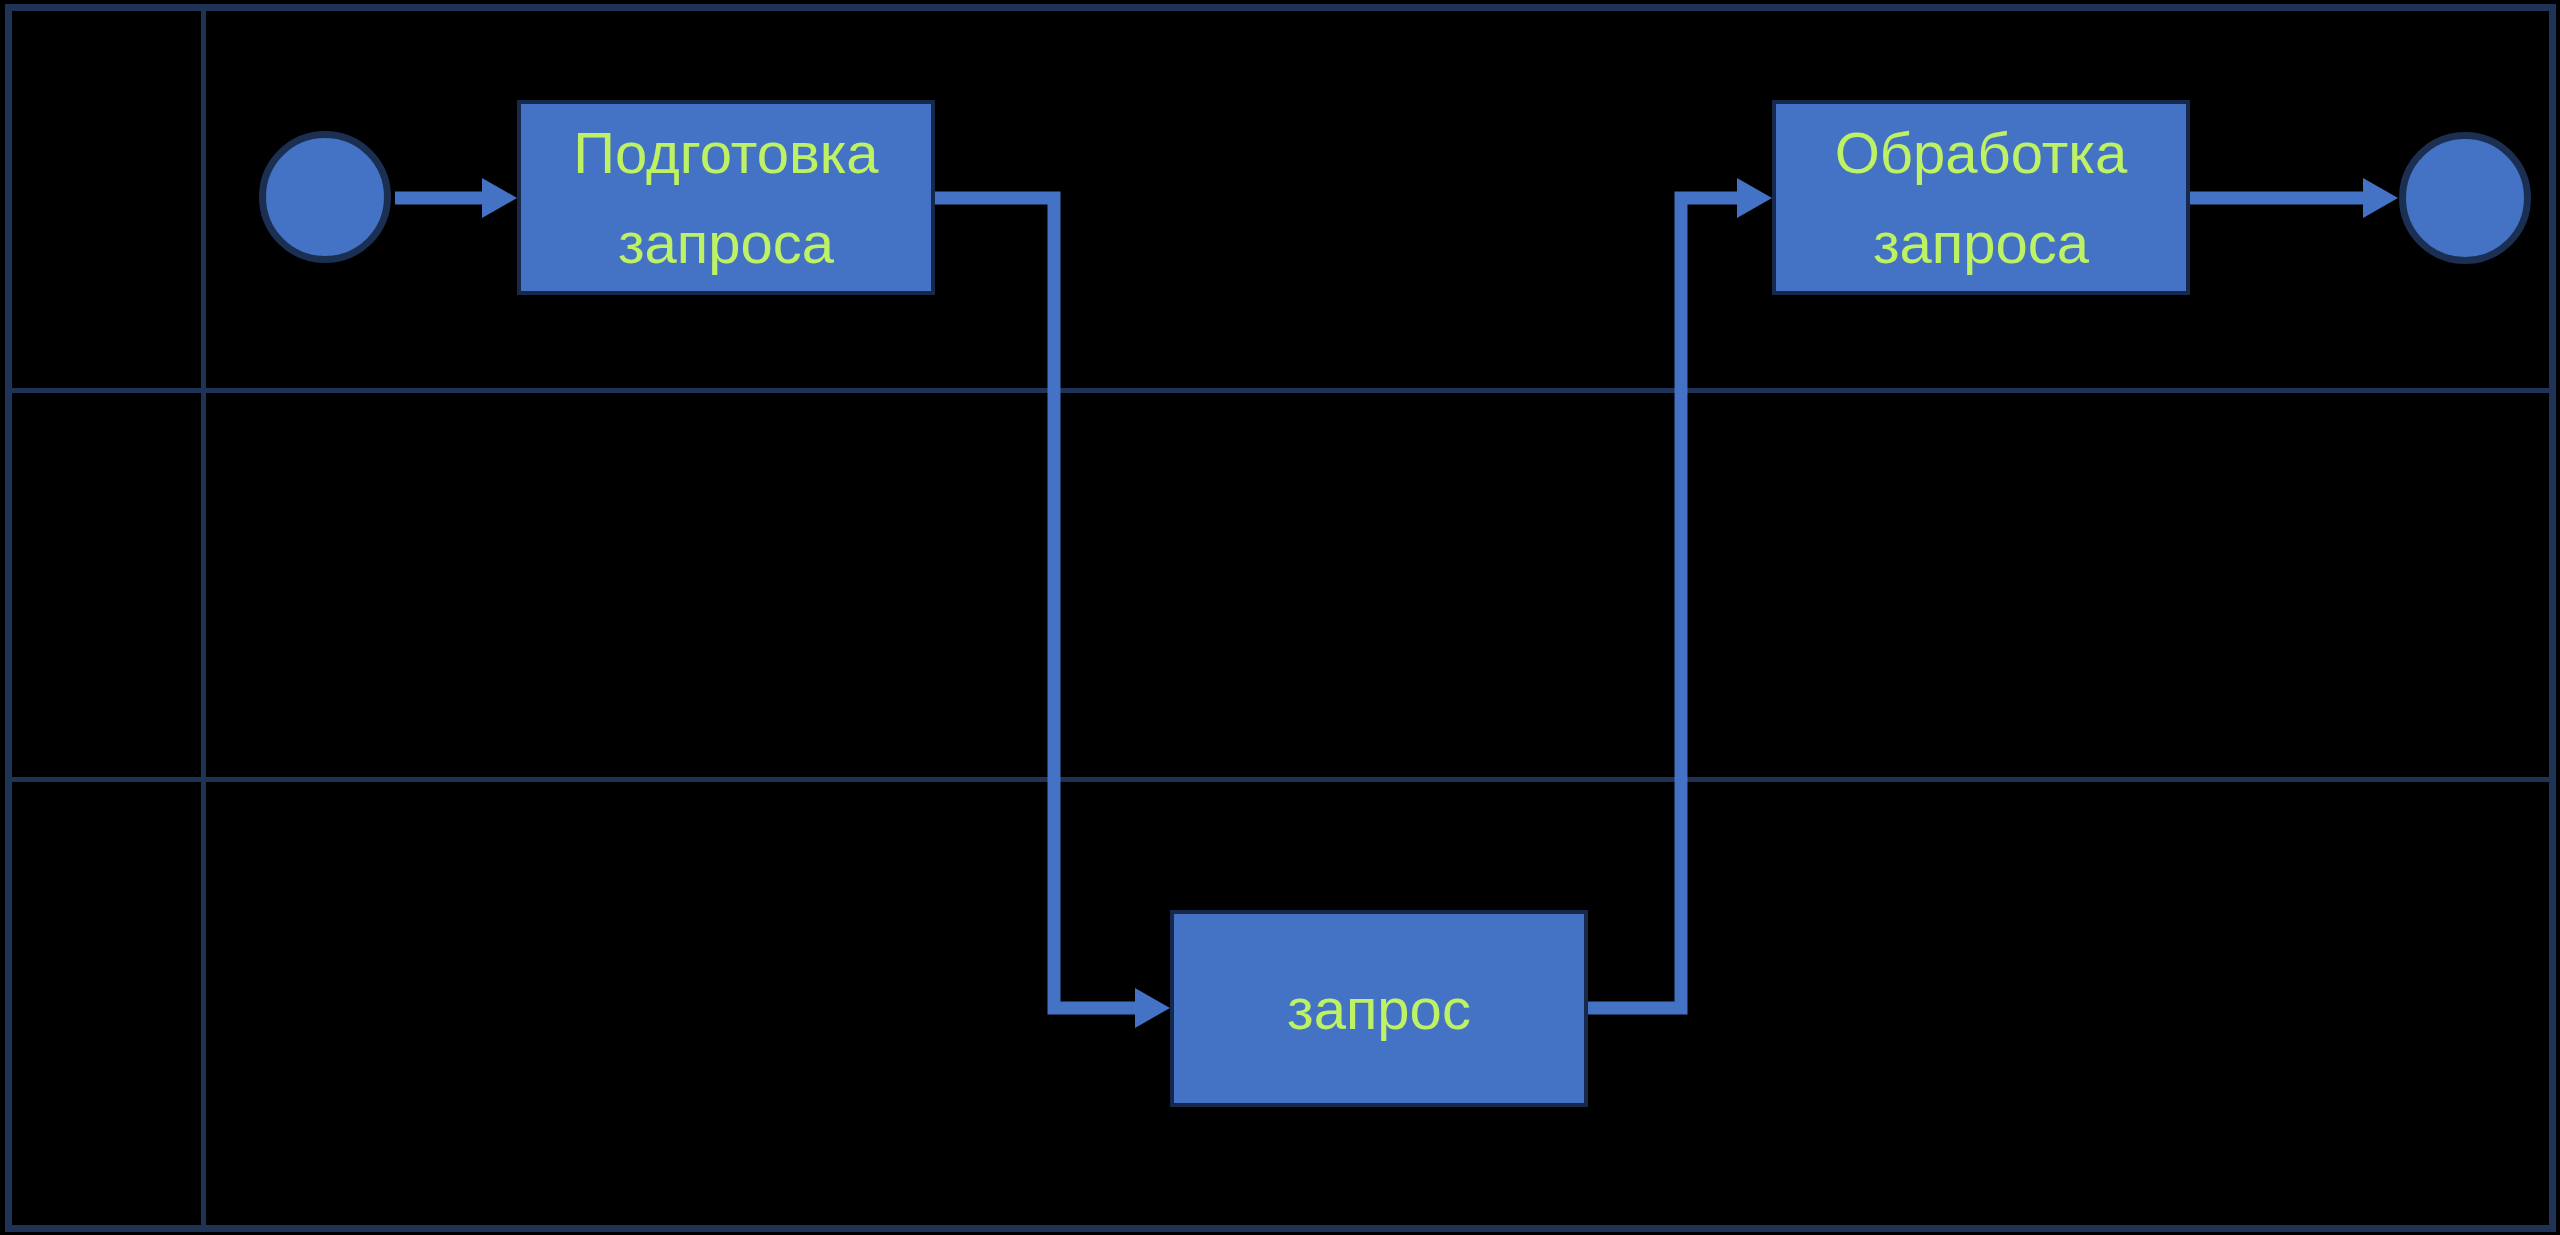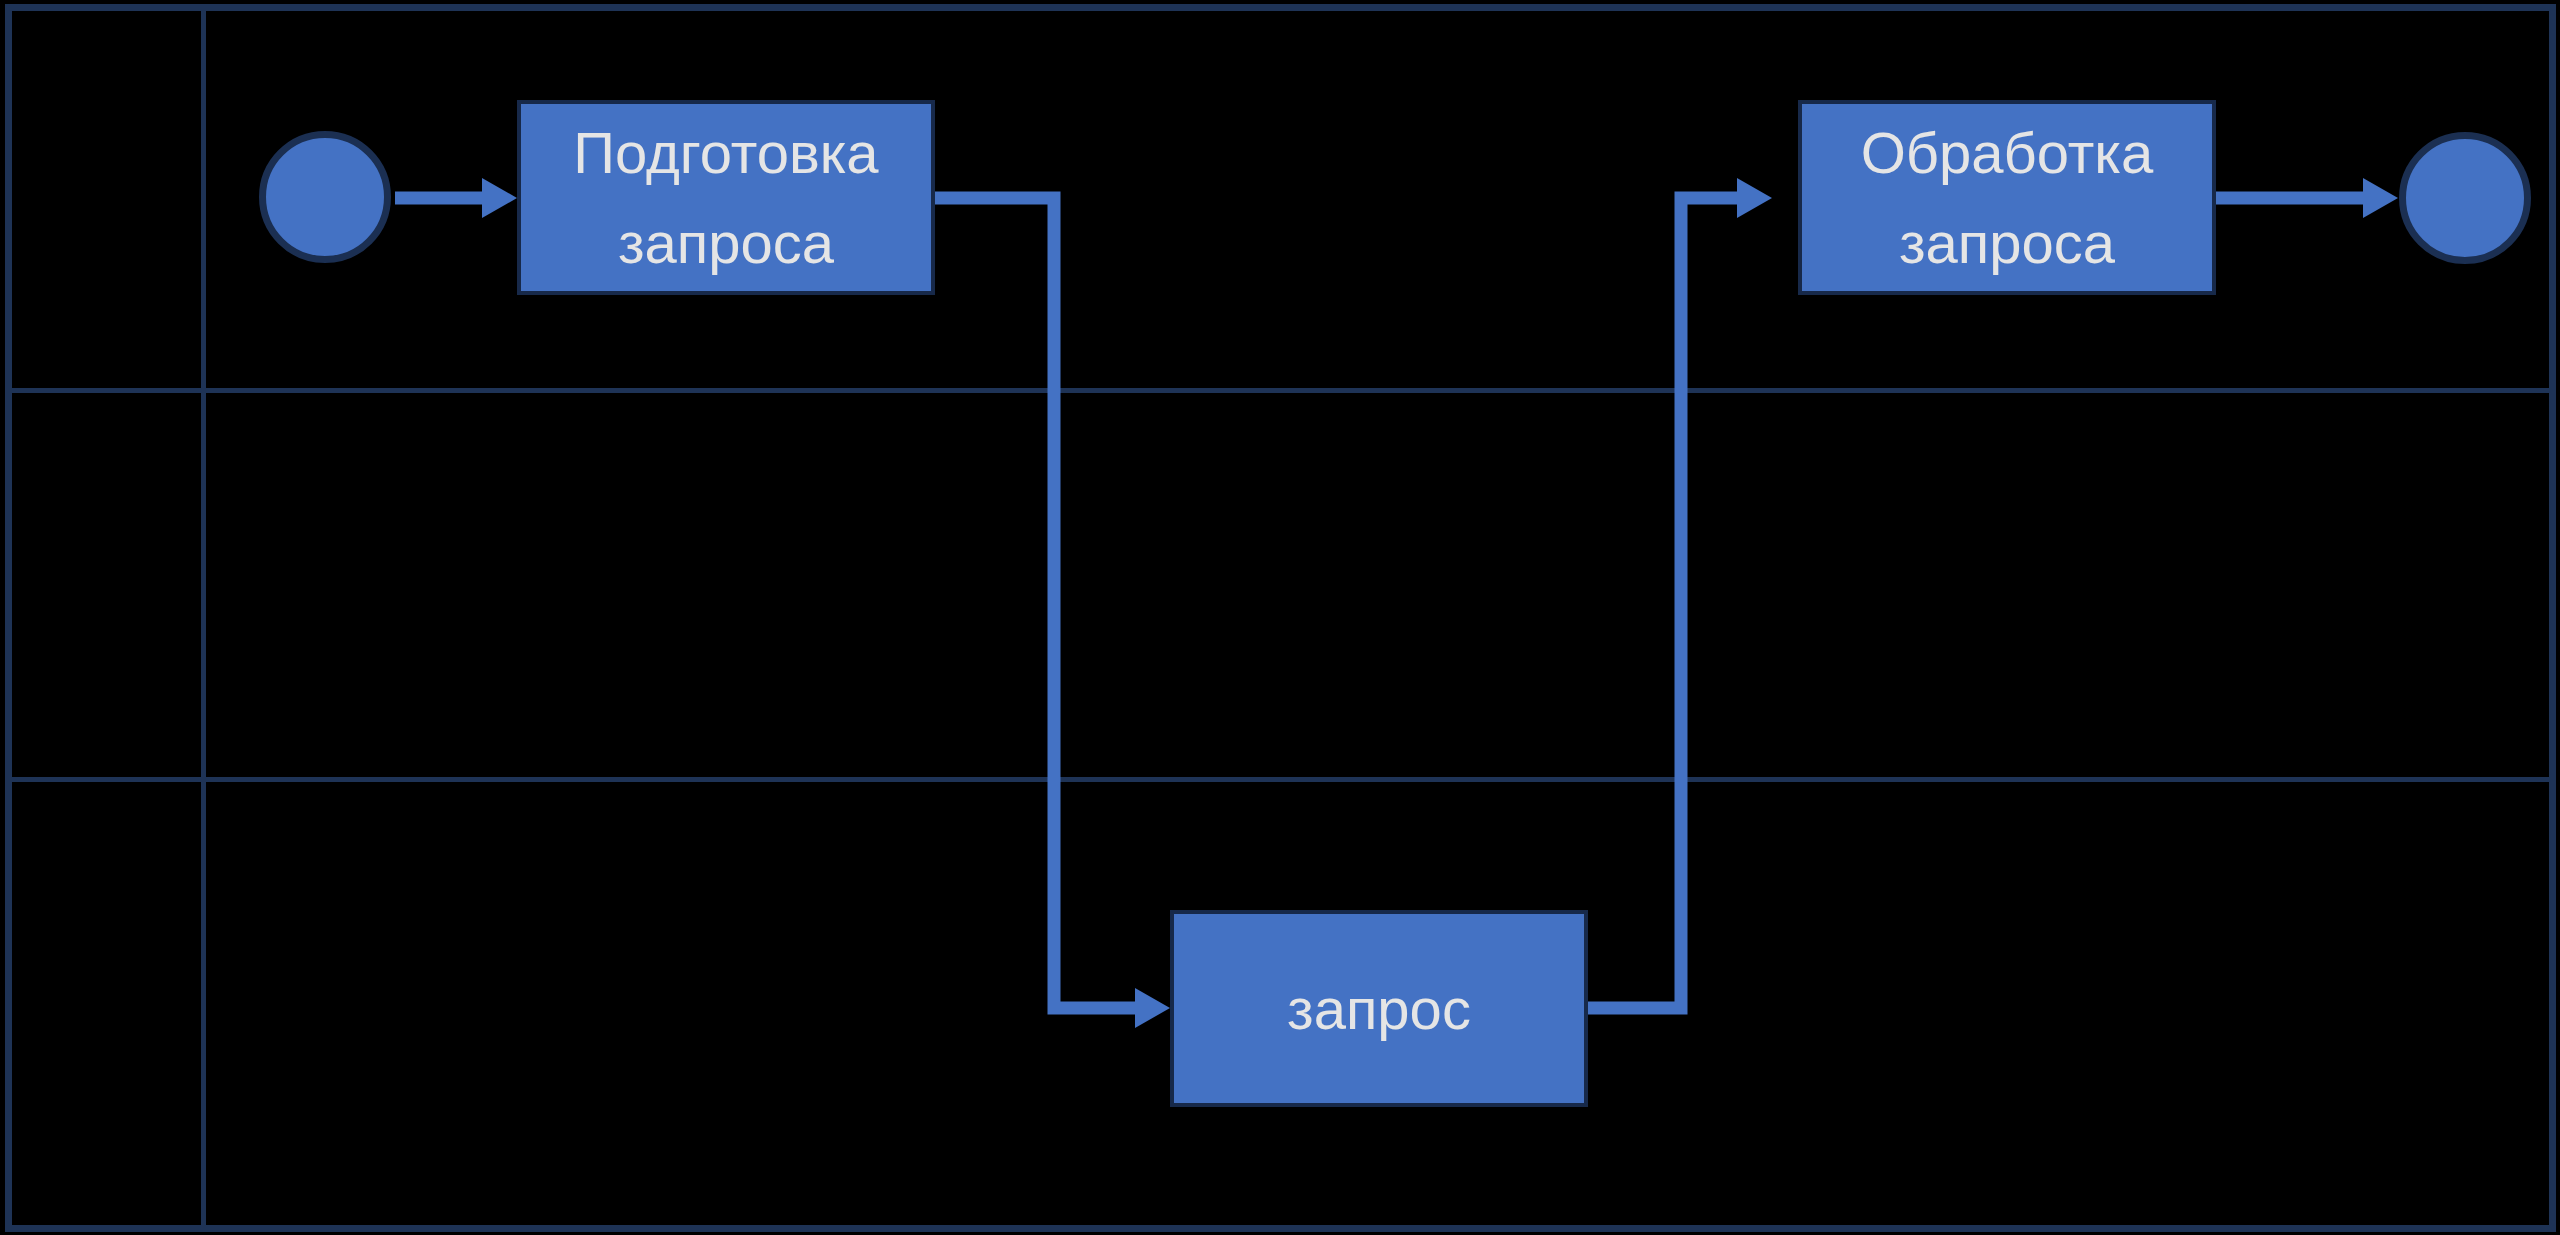--- a/index.html
+++ b/index.html
@@ -54,28 +54,28 @@
   .task {
     position: absolute;
     width: 418px; height: 195px;
     background: #4472c4;
     border: 4px solid #17294a;
     box-sizing: border-box;
     display: flex;
     flex-direction: column;
     align-items: center;
     justify-content: center;
-    color: #e5e5e5;
+    color: #bef264;
     font-size: 58px;
     line-height: 90px;
     text-align: center;
     z-index: 3;
   }
   .task.prepare { left: 517px;  top: 100px; }
-  .task.process { left: 1772px; top: 100px; margin-left: 26px; }
+  .task.process { left: 1772px; top: 100px; }
   .task.respond { left: 1170px; top: 910px; height: 197px; }
 
   .event-circle {
     position: absolute;
     width: 132px; height: 132px;
     border-radius: 50%;
     background: #4472c4;
     border: 7px solid #1b2f52;
     box-sizing: border-box;
     z-index: 3;

